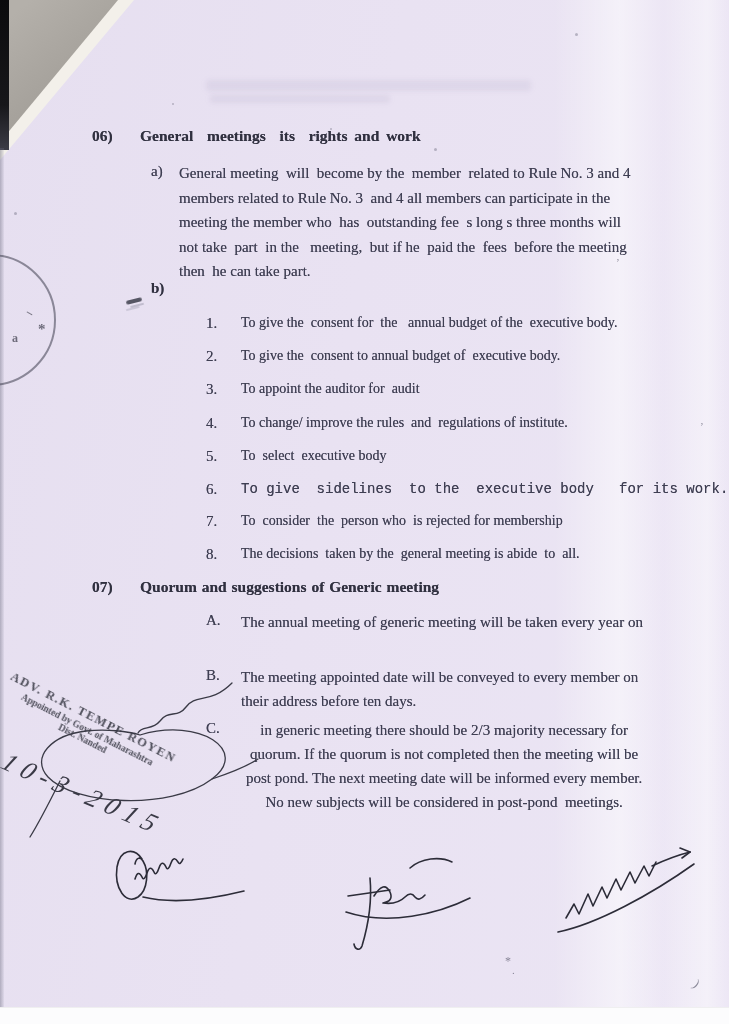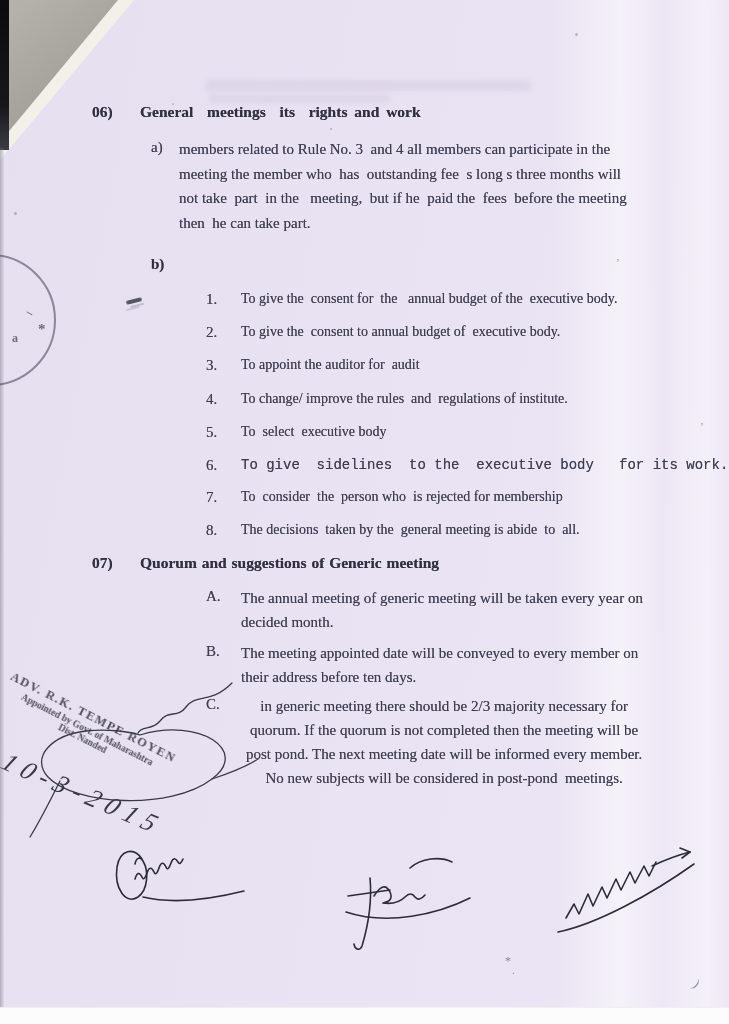--- a/index.html
+++ b/index.html
@@ -19,21 +19,21 @@
     clip-path:polygon(0 0,118px 0,0 142px);
     background:linear-gradient(140deg,#b4b0aa 10%,#a5a19b 55%,#8f8b85 100%); }
   .edge-black { position:absolute; left:0; top:0; width:9px; height:150px;
     background:linear-gradient(180deg,#0b0b0d 0%,#17171a 70%,#3c3c46 100%); }
   .edge-line { position:absolute; left:0; top:148px; bottom:16px; width:4px;
     background:linear-gradient(90deg, rgba(95,95,115,.4), rgba(160,160,180,.12)); }
   .bottom-strip { position:absolute; left:0; right:0; bottom:0; height:17px;
     background:#fcfcfd; border-top:1px solid rgba(0,0,0,.05); }
 
   
-  .ink { color:#3e3e52; text-shadow:0 0 .5px rgba(62,62,82,.75); }
+  .ink { color:#3e3e52; text-shadow:0 0 .5px rgba(62,62,82,.75);margin-top:24px; }
   .abs { position:absolute; }
   .pre { white-space:pre; }
   .sec-num { font-weight:bold; font-size:15.5px; color:#30303f; }
   .sec-title { font-weight:bold; font-size:15.5px; color:#30303f; word-spacing:3px; }
   .clause-label { font-size:15px; }
   .clause-label.b { font-weight:bold; color:#30303f; }
   .body-lines { font-size:15px; line-height:24.6px; }
   .li-num { font-size:15px; }
   .li-text { font-size:14px; }
 
@@ -78,20 +78,21 @@
   <div class="bottom-strip"></div>
 
   <div class="ghost" style="left:206px; top:80px; width:325px; height:11px;"></div>
   <div class="ghost" style="left:210px; top:95px; width:180px; height:8px;"></div>
 
   <span class="abs ink sec-num pre" style="left:92px; top:103px;">06)</span>
   <span class="abs ink sec-title pre" style="left:140px; top:103px;">General  meetings  its  rights and work</span>
 
   <span class="abs ink clause-label pre" style="left:151px; top:139px;">a)</span>
   <div class="abs ink body-lines" style="left:179px; top:137px;">
+    <div class="pre">General meeting  will  become by the  member  related to Rule No. 3 and 4</div>
     <div class="pre">members related to Rule No. 3  and 4 all members can participate in the</div>
     <div class="pre">meeting the member who  has  outstanding fee  s long s three months will</div>
     <div class="pre">not take  part  in the   meeting,  but if he  paid the  fees  before the meeting</div>
     <div class="pre">then  he can take part.</div>
   </div>
 
   <span class="abs ink clause-label b pre" style="left:151px; top:256px;">b)</span>
 
   <span class="abs ink li-num pre" style="left:206px; top:291px;">1.</span>
   <span class="abs ink li-text pre" style="left:241px; top:291px;">To give the  consent for  the   annual budget of the  executive body.</span>
@@ -109,21 +110,20 @@
   <span class="abs ink li-text pre" style="left:241px; top:489px;">To  consider  the  person who  is rejected for membership</span>
   <span class="abs ink li-num pre" style="left:206px; top:522px;">8.</span>
   <span class="abs ink li-text pre" style="left:241px; top:522px;">The decisions  taken by the  general meeting is abide  to  all.</span>
 
   <span class="abs ink sec-num pre" style="left:92px; top:554px;">07)</span>
   <span class="abs ink sec-title pre" style="left:140px; top:554px; word-spacing:1px;">Quorum and suggestions of Generic meeting</span>
 
   <span class="abs ink li-num pre" style="left:206px; top:588px;">A.</span>
   <div class="abs ink body-lines" style="left:241px; top:586px; line-height:24px;">
     <div class="pre">The annual meeting of generic meeting will be taken every year on</div>
-    <div class="pre">decided month.</div>
   </div>
 
   <span class="abs ink li-num pre" style="left:206px; top:643px;">B.</span>
   <div class="abs ink body-lines" style="left:241px; top:641px; line-height:24px;font-family:Liberation Serif, serif;">
     <div class="pre">The meeting appointed date will be conveyed to every member on</div>
     <div class="pre">their address before ten days.</div>
   </div>
 
   <span class="abs ink li-num pre" style="left:206px; top:696px;">C.</span>
   <div class="abs ink body-lines" style="left:246px; top:694px; line-height:24px;text-align:center;">

